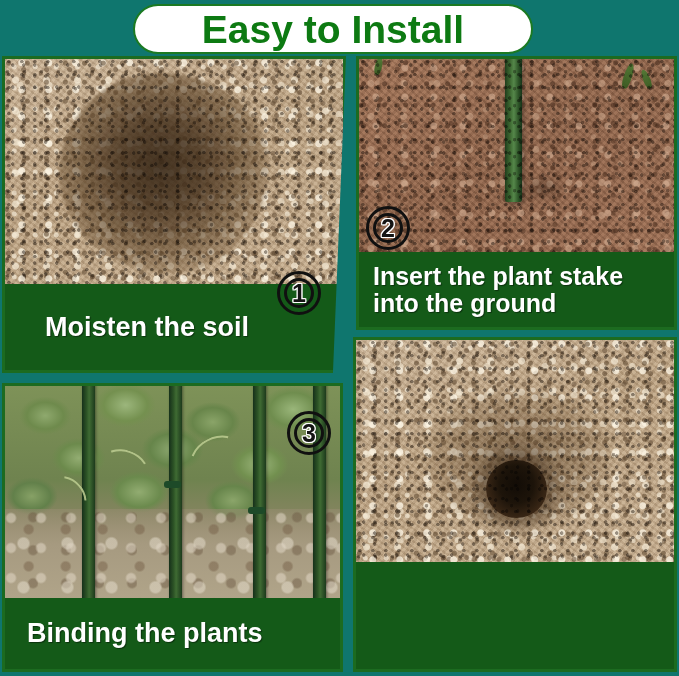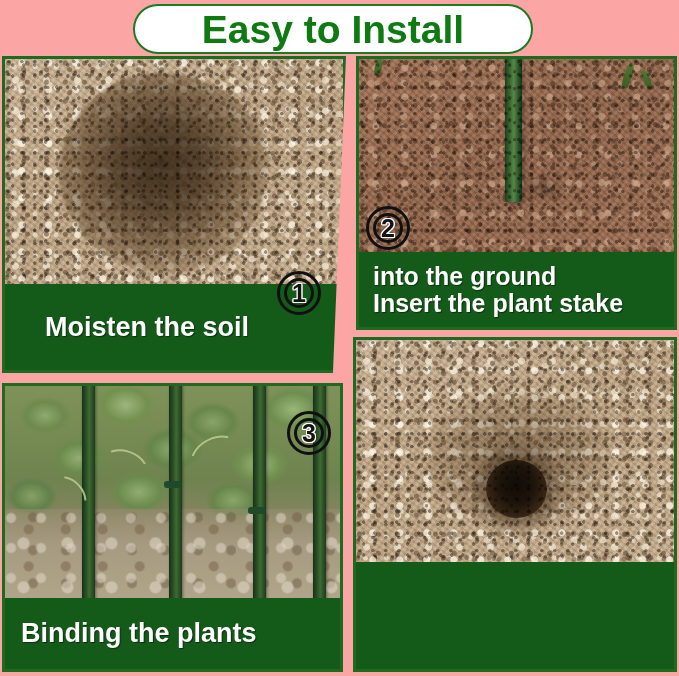--- a/index.html
+++ b/index.html
@@ -7,21 +7,21 @@
     padding: 0;
     background: #ffffff;
   }
   body {
     font-family: "Liberation Sans", sans-serif;
   }
   #infographic {
     position: relative;
     width: 679px;
     height: 676px;
-    background: #fca5a5;
+    background: #0f766e;
     overflow: hidden;
   }
 
   
   .title-box {
     position: absolute;
     left: 333px;
     top: 4px;
     transform: translateX(-50%);
     width: 400px;
@@ -111,21 +111,21 @@
   
   #panel-3 {
     left: 2px;
     top: 383px;
     width: 341px;
     height: 289px;
   }
   #panel-3 .photo { height: 212px; }
   #panel-3 .caption {
     height: 71px;
-    padding-left: 16px;
+    padding-left: 22px;
     font-size: 27px;
   }
 
   
   #panel-4 {
     left: 353px;
     top: 337px;
     width: 324px;
     height: 335px;
   }
@@ -375,22 +375,22 @@
     <div class="photo">
       <div class="soil-red"></div>
       <div class="stake-shadow"></div>
       <div class="stake"></div>
       <div class="sprig" style="left:84%;top:2%;width:8px;height:26px;transform:rotate(18deg);"></div>
       <div class="sprig" style="left:90%;top:5%;width:7px;height:20px;transform:rotate(-22deg);"></div>
       <div class="sprig" style="left:5%;top:-1%;width:7px;height:18px;transform:rotate(12deg);"></div>
       <div class="speckles"></div>
     </div>
     <div class="caption">
+      <span class="caption-line">Insert the plant stake</span>
       <span class="caption-line">into the ground</span>
-      <span class="caption-line">Insert the plant stake</span>
     </div>
   </div>
   <div class="badge" id="badge-2">
     <span class="badge-num">2</span>
   </div>
 
   <div class="panel" id="panel-3">
     <div class="photo">
       <div class="foliage"></div>
       <div class="ground-lower"></div>

